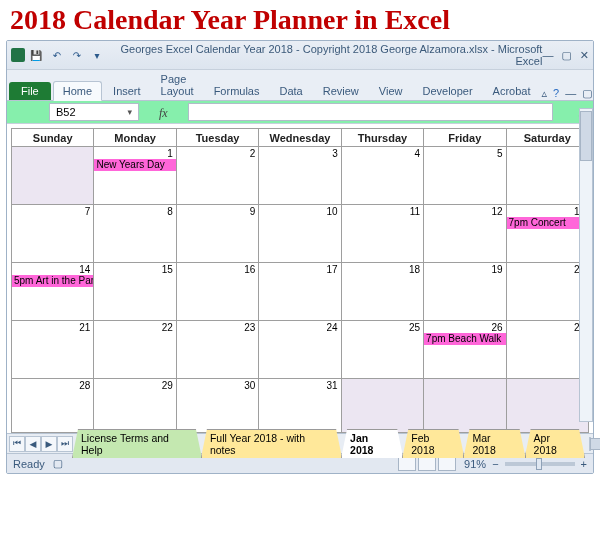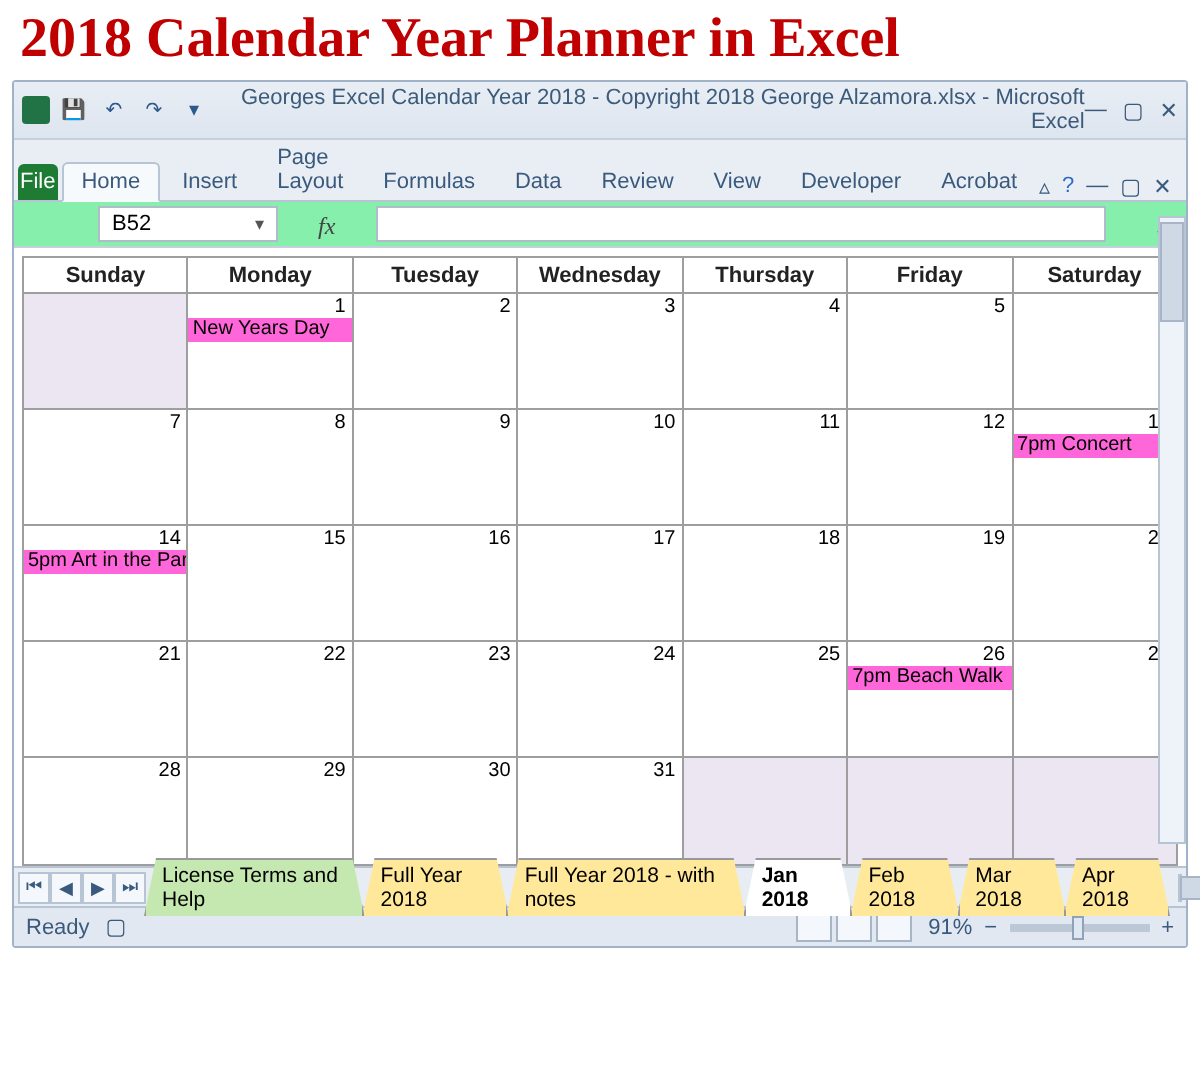--- a/index.html
+++ b/index.html
@@ -38,21 +38,21 @@
   .win-controls { display:flex; gap:8px; color:#3c5a7a; font-size:11px; }
   .ribbon-tabs {
     display:flex; align-items:flex-end;
     background:#e9eef5;
     padding:0 2px;
     gap:2px;
     border-bottom:1px solid #b7c4d3;
   }
   .tab-file {
     background:#1e7b34; color:#fff;
-    padding:3px 1px;
+    padding:3px 12px;
     border-top-left-radius:3px; border-top-right-radius:3px;
     font-size:11px;
   }
   .rtab { padding:3px 9px; color:#3a5a7d; font-size:11px; }
   .rtab.active { background:#f7fafd; border:1px solid #b7c4d3; border-bottom:1px solid #f7fafd; margin-bottom:-1px; border-top-left-radius:3px; border-top-right-radius:3px; }
   .ribbon-right { margin-left:auto; display:flex; gap:6px; color:#3a5a7d; font-size:11px; padding-right:6px; }
   .namebox-row {
     display:flex; align-items:flex-end;
     background:#86efac; border-bottom:1px solid #c6d0dc;
     padding:2px 4px; gap:20px;
@@ -320,21 +320,20 @@
 
   <div class="sheet-tabs-row">
     <div class="nav-btns">
       <div class="nav-btn">⏮</div>
       <div class="nav-btn">◀</div>
       <div class="nav-btn">▶</div>
       <div class="nav-btn">⏭</div>
     </div>
     <div id="sheet-tabs" style="display:flex;">
           <div class="stab green">License Terms and Help</div>
-          <div class="stab yellow">Full Year 2018</div>
           <div class="stab yellow">Full Year 2018 - with notes</div>
           <div class="stab active">Jan 2018</div>
           <div class="stab yellow">Feb 2018</div>
           <div class="stab yellow">Mar 2018</div>
           <div class="stab yellow">Apr 2018</div>
         </div>
     <div class="hscroll">
       <div class="hthumb"></div>
     </div>
   </div>

